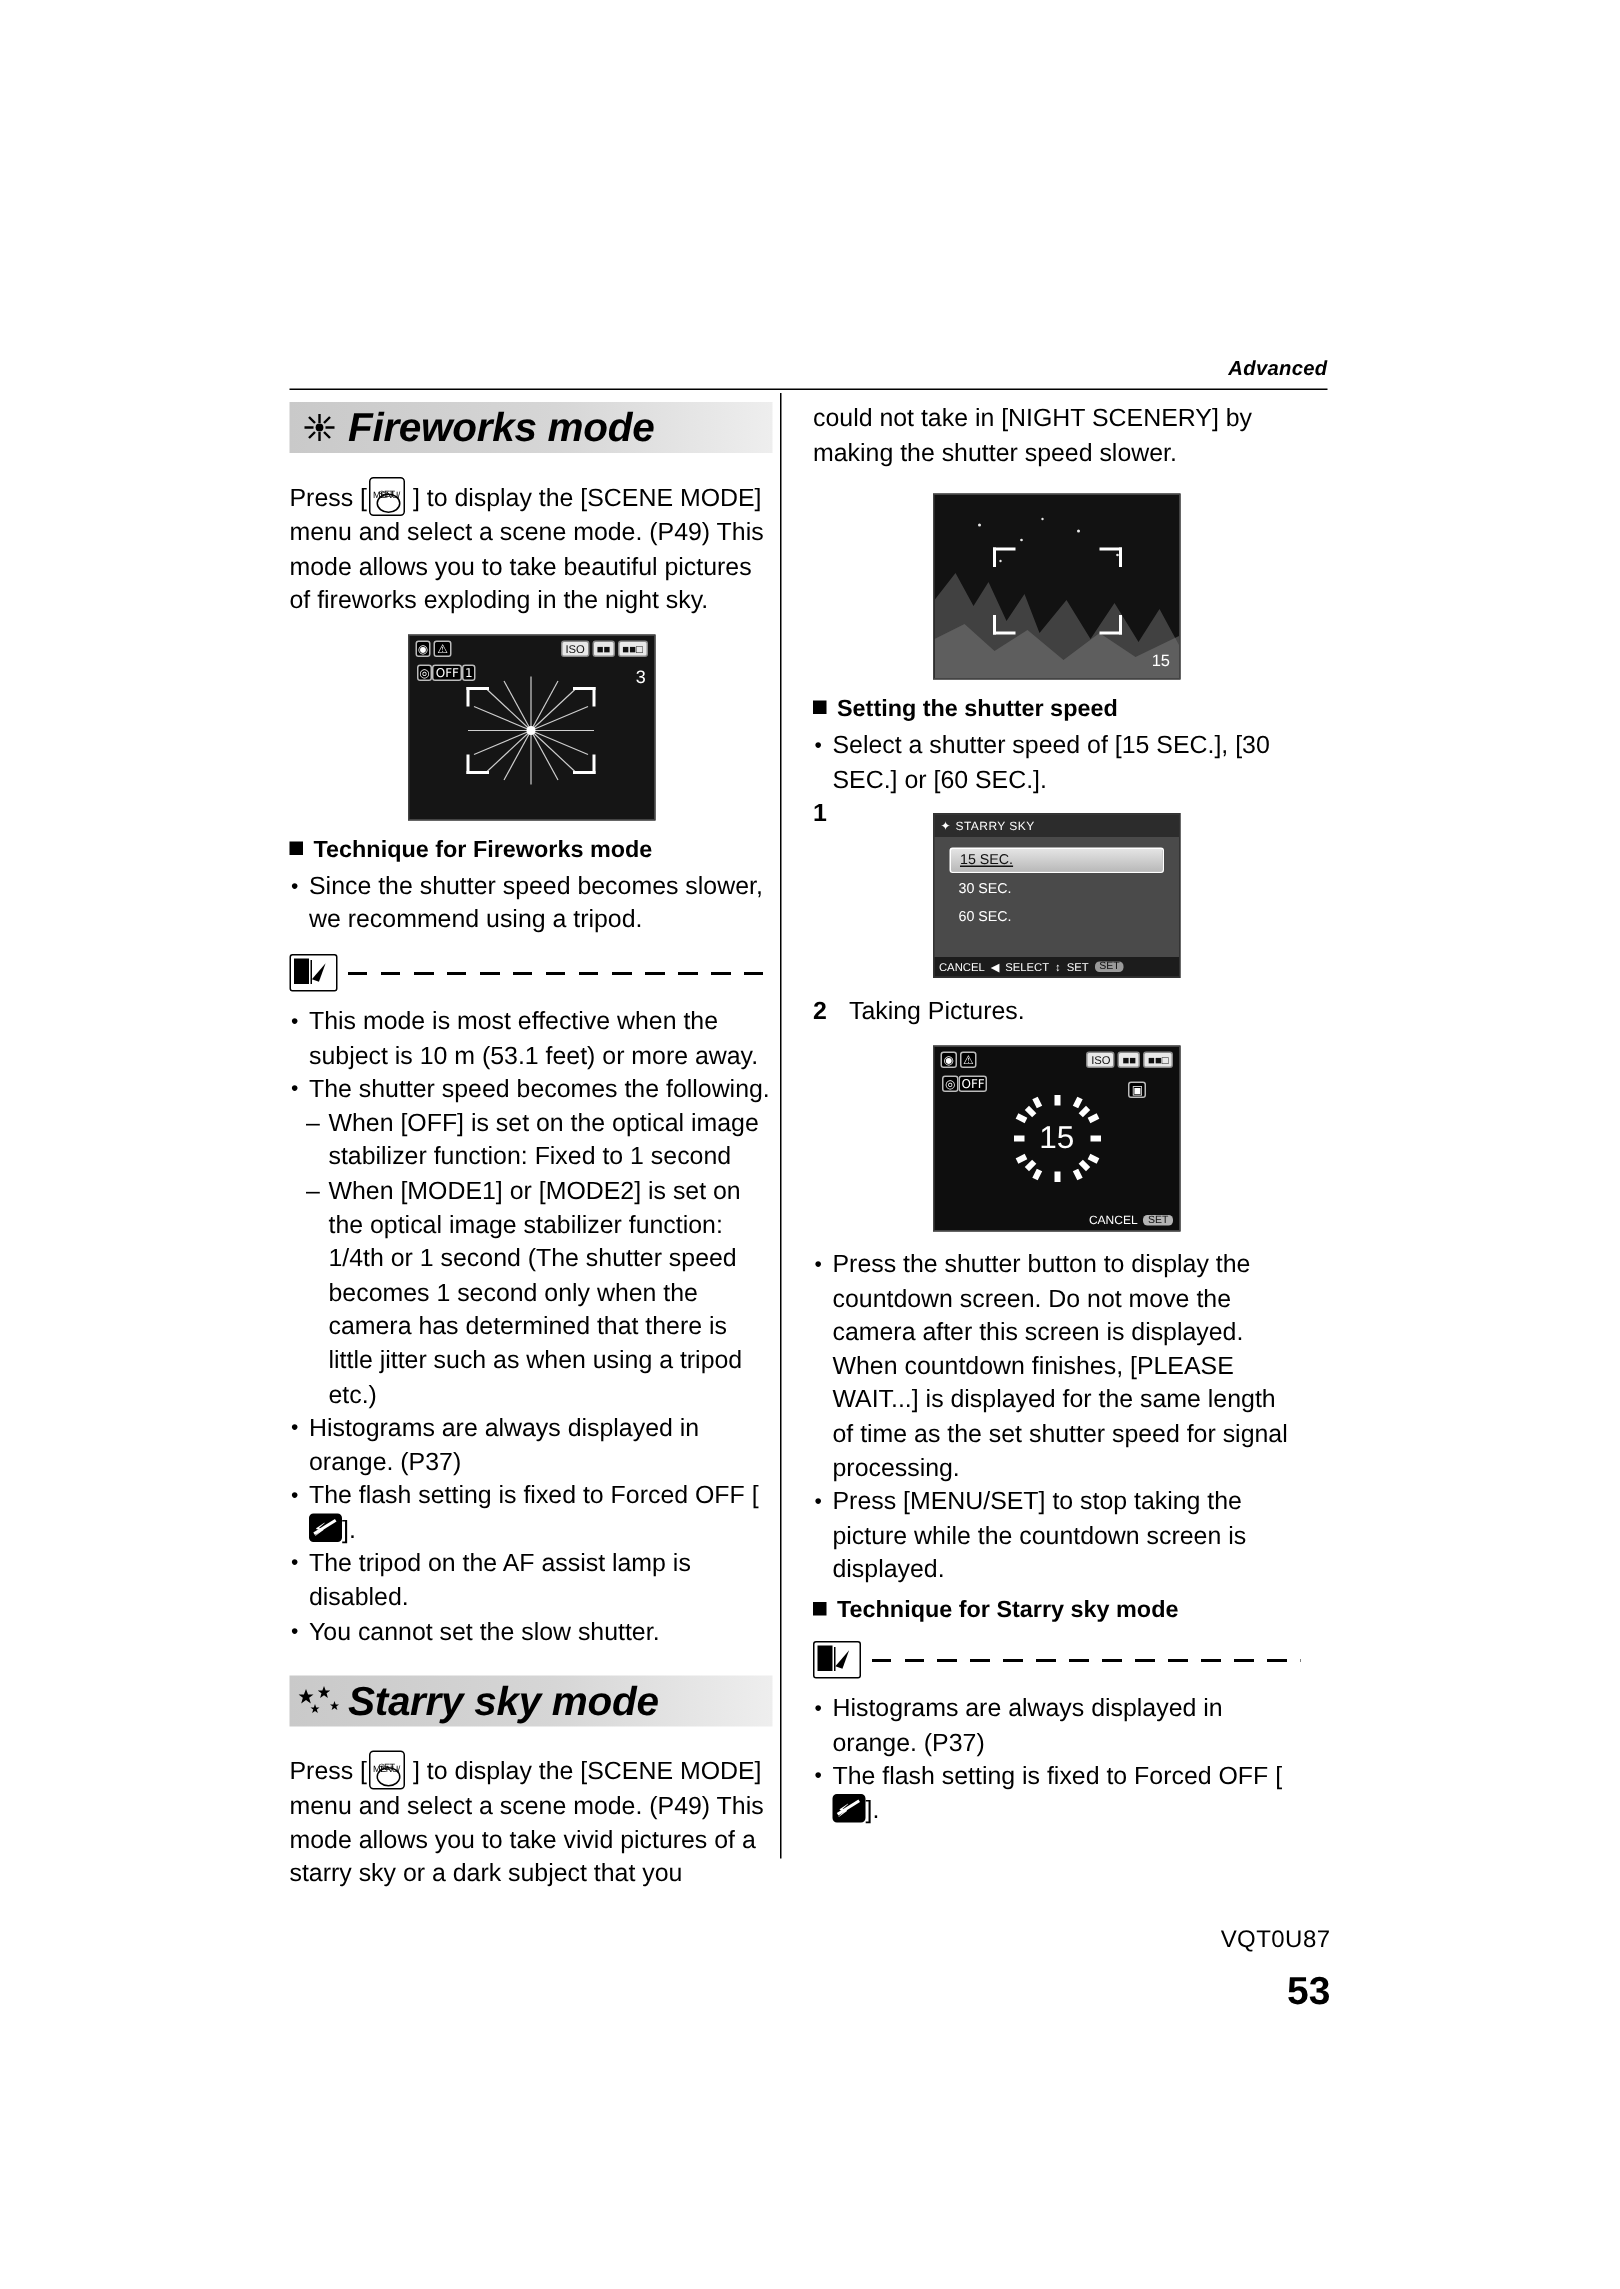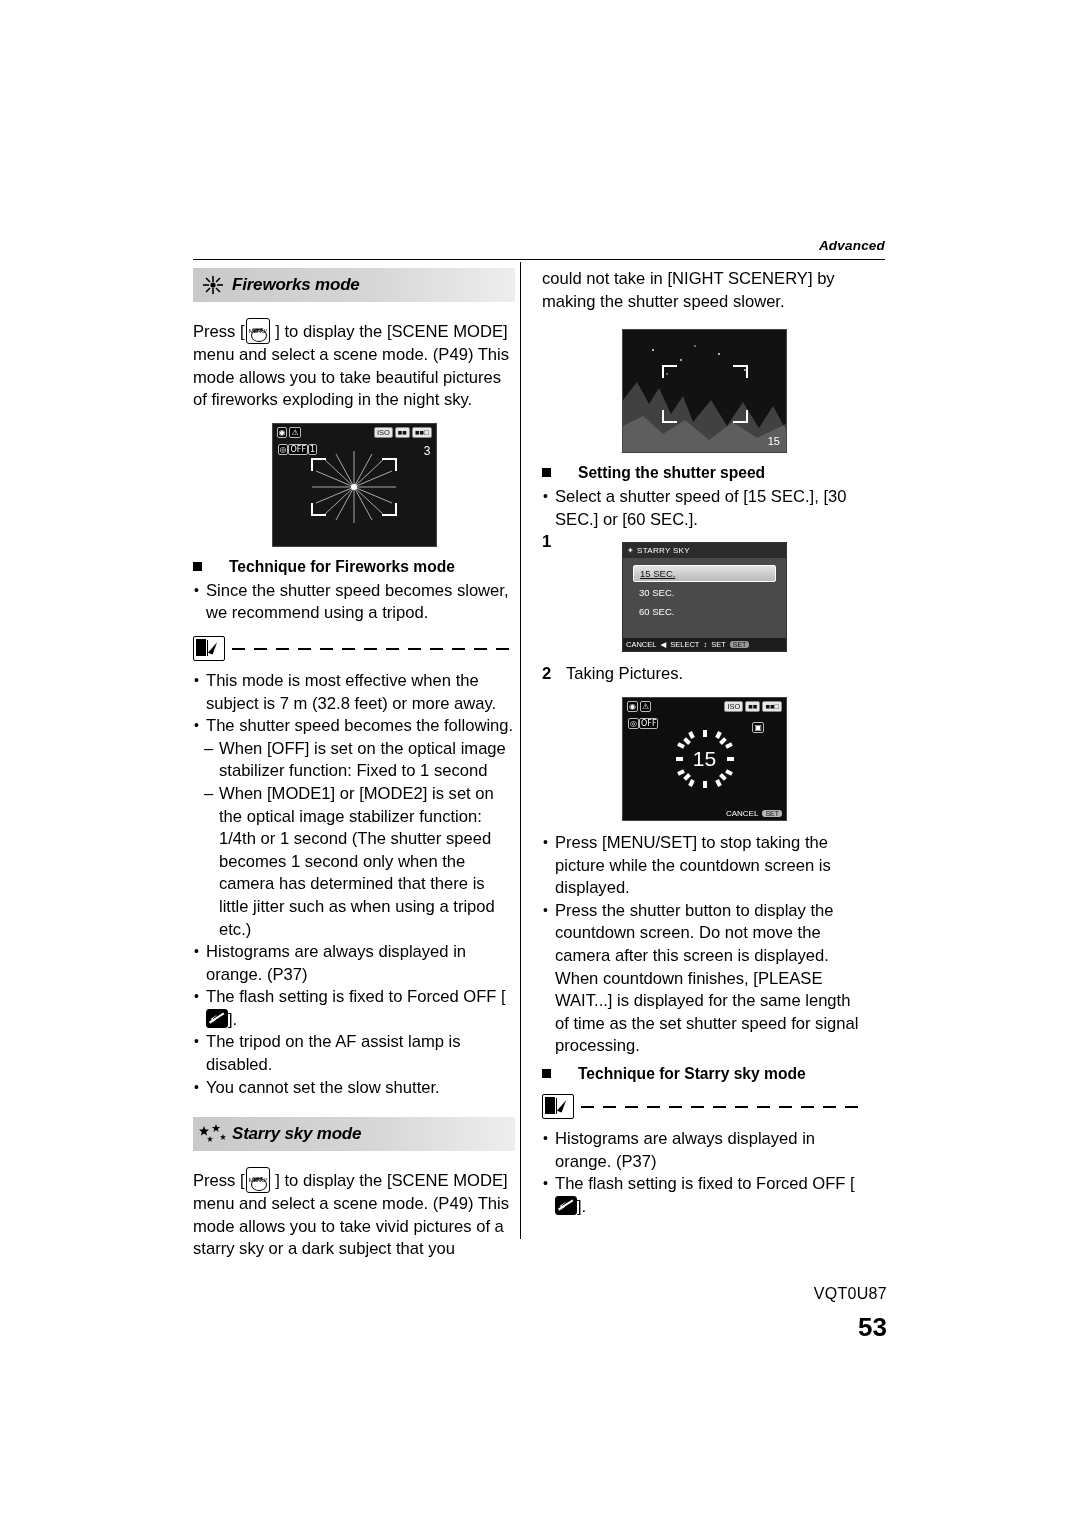--- a/index.html
+++ b/index.html
@@ -72,40 +72,39 @@
     width: 30px;
     height: 26px;
     margin-left: 5px;
     margin-right: 4px;
     display: flex;
     align-items: center;
     justify-content: center;
     flex: none;
   }
   .sec-bar .sec-title {
-    font-size: 17px;
+    font-size: 27px;
     font-weight: bold;
     font-style: italic;
     letter-spacing: -0.2px;
   }
   p {
     margin: 0;
     font-size: 16.6px;
     line-height: 22.6px;
   }
   .para {
     margin-bottom: 0px;
   }
   .subhead {
     font-size: 15.6px;
     font-weight: bold;
     margin: 0 0 4px 0;
     display: flex;
     align-items: baseline;
-    gap: 20px;
   }
   .subhead .sq {
     display: inline-block;
     width: 9px;
     height: 9px;
     background: #000;
     margin-right: 7px;
     flex: none;
     position: relative;
     top: -1px;
@@ -557,21 +556,21 @@
 
     <div class="note-sep">
       <span class="note-icon">
           <span class="nb"></span>
           <span class="pen"></span>
         </span>
       <span class="dashes"></span>
     </div>
 
     <ul class="bullet-list">
-      <li>This mode is most effective when the subject is 7 m (32.8 feet) or more away.</li>
+      <li>This mode is most effective when the subject is 10 m (53.1 feet) or more away.</li>
       <li>The shutter speed becomes the following.</li>
     </ul>
     <ul class="dash-list">
       <li>When [OFF] is set on the optical image stabilizer function: Fixed to 1 second</li>
       <li>When [MODE1] or [MODE2] is set on the optical image stabilizer function: 1/4th or 1 second (The shutter speed becomes 1 second only when the camera has determined that there is little jitter such as when using a tripod etc.)</li>
     </ul>
     <ul class="bullet-list">
       <li>Histograms are always displayed in orange. (P37)</li>
       <li><span>The flash setting is fixed to Forced OFF [</span><span class="flashoff"></span><span>].</span></li>
       <li>The tripod on the AF assist lamp is disabled.</li>
@@ -720,22 +719,22 @@
       <div class="ring">
         <div class="num">15</div>
       </div>
       <div class="cancel-bar">
         <span>CANCEL</span>
         <span class="pill">SET</span>
       </div>
     </div>
 
     <ul class="bullet-list" style="margin-top:6px;">
+      <li>Press the shutter button to display the countdown screen. Do not move the camera after this screen is displayed. When countdown finishes, [PLEASE WAIT...] is displayed for the same length of time as the set shutter speed for signal processing.</li>
       <li>Press [MENU/SET] to stop taking the picture while the countdown screen is displayed.</li>
-      <li>Press the shutter button to display the countdown screen. Do not move the camera after this screen is displayed. When countdown finishes, [PLEASE WAIT...] is displayed for the same length of time as the set shutter speed for signal processing.</li>
     </ul>
 
     <div class="subhead" style="margin-top:7px;">
         <span class="sq"></span>
         <span>Technique for Starry sky mode</span>
       </div>
 
 
     <div class="note-sep">
       <span class="note-icon">

